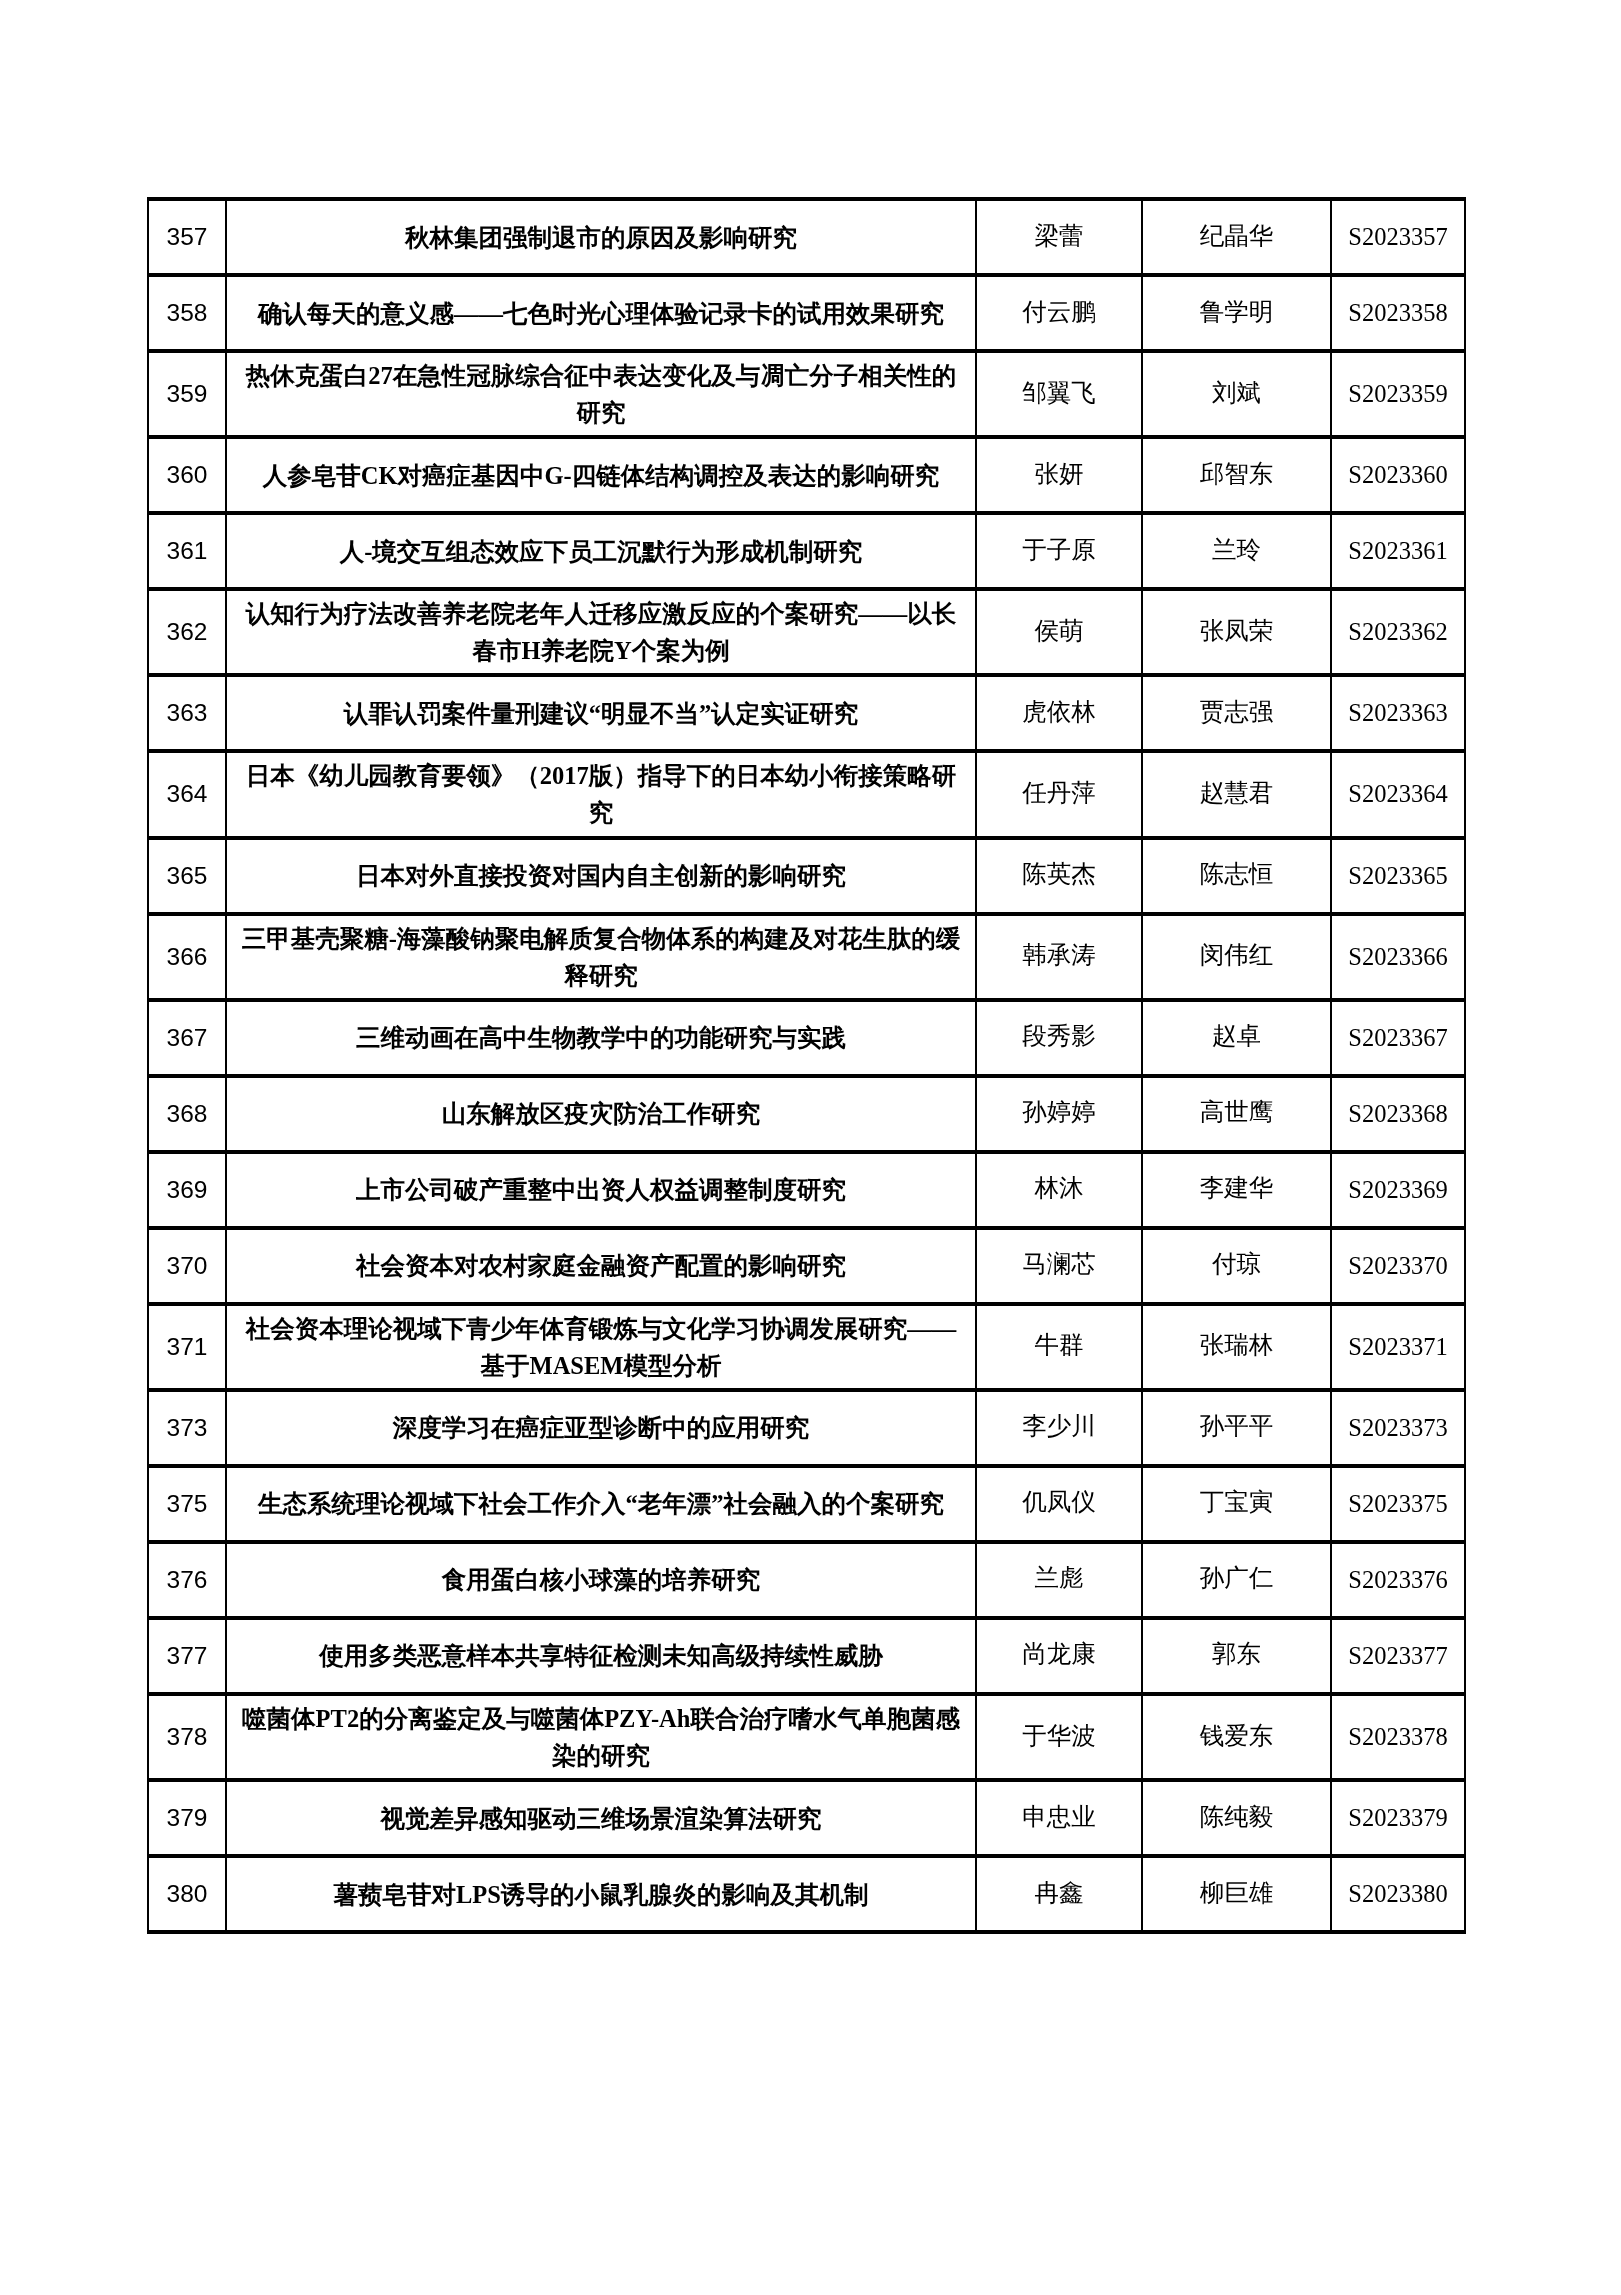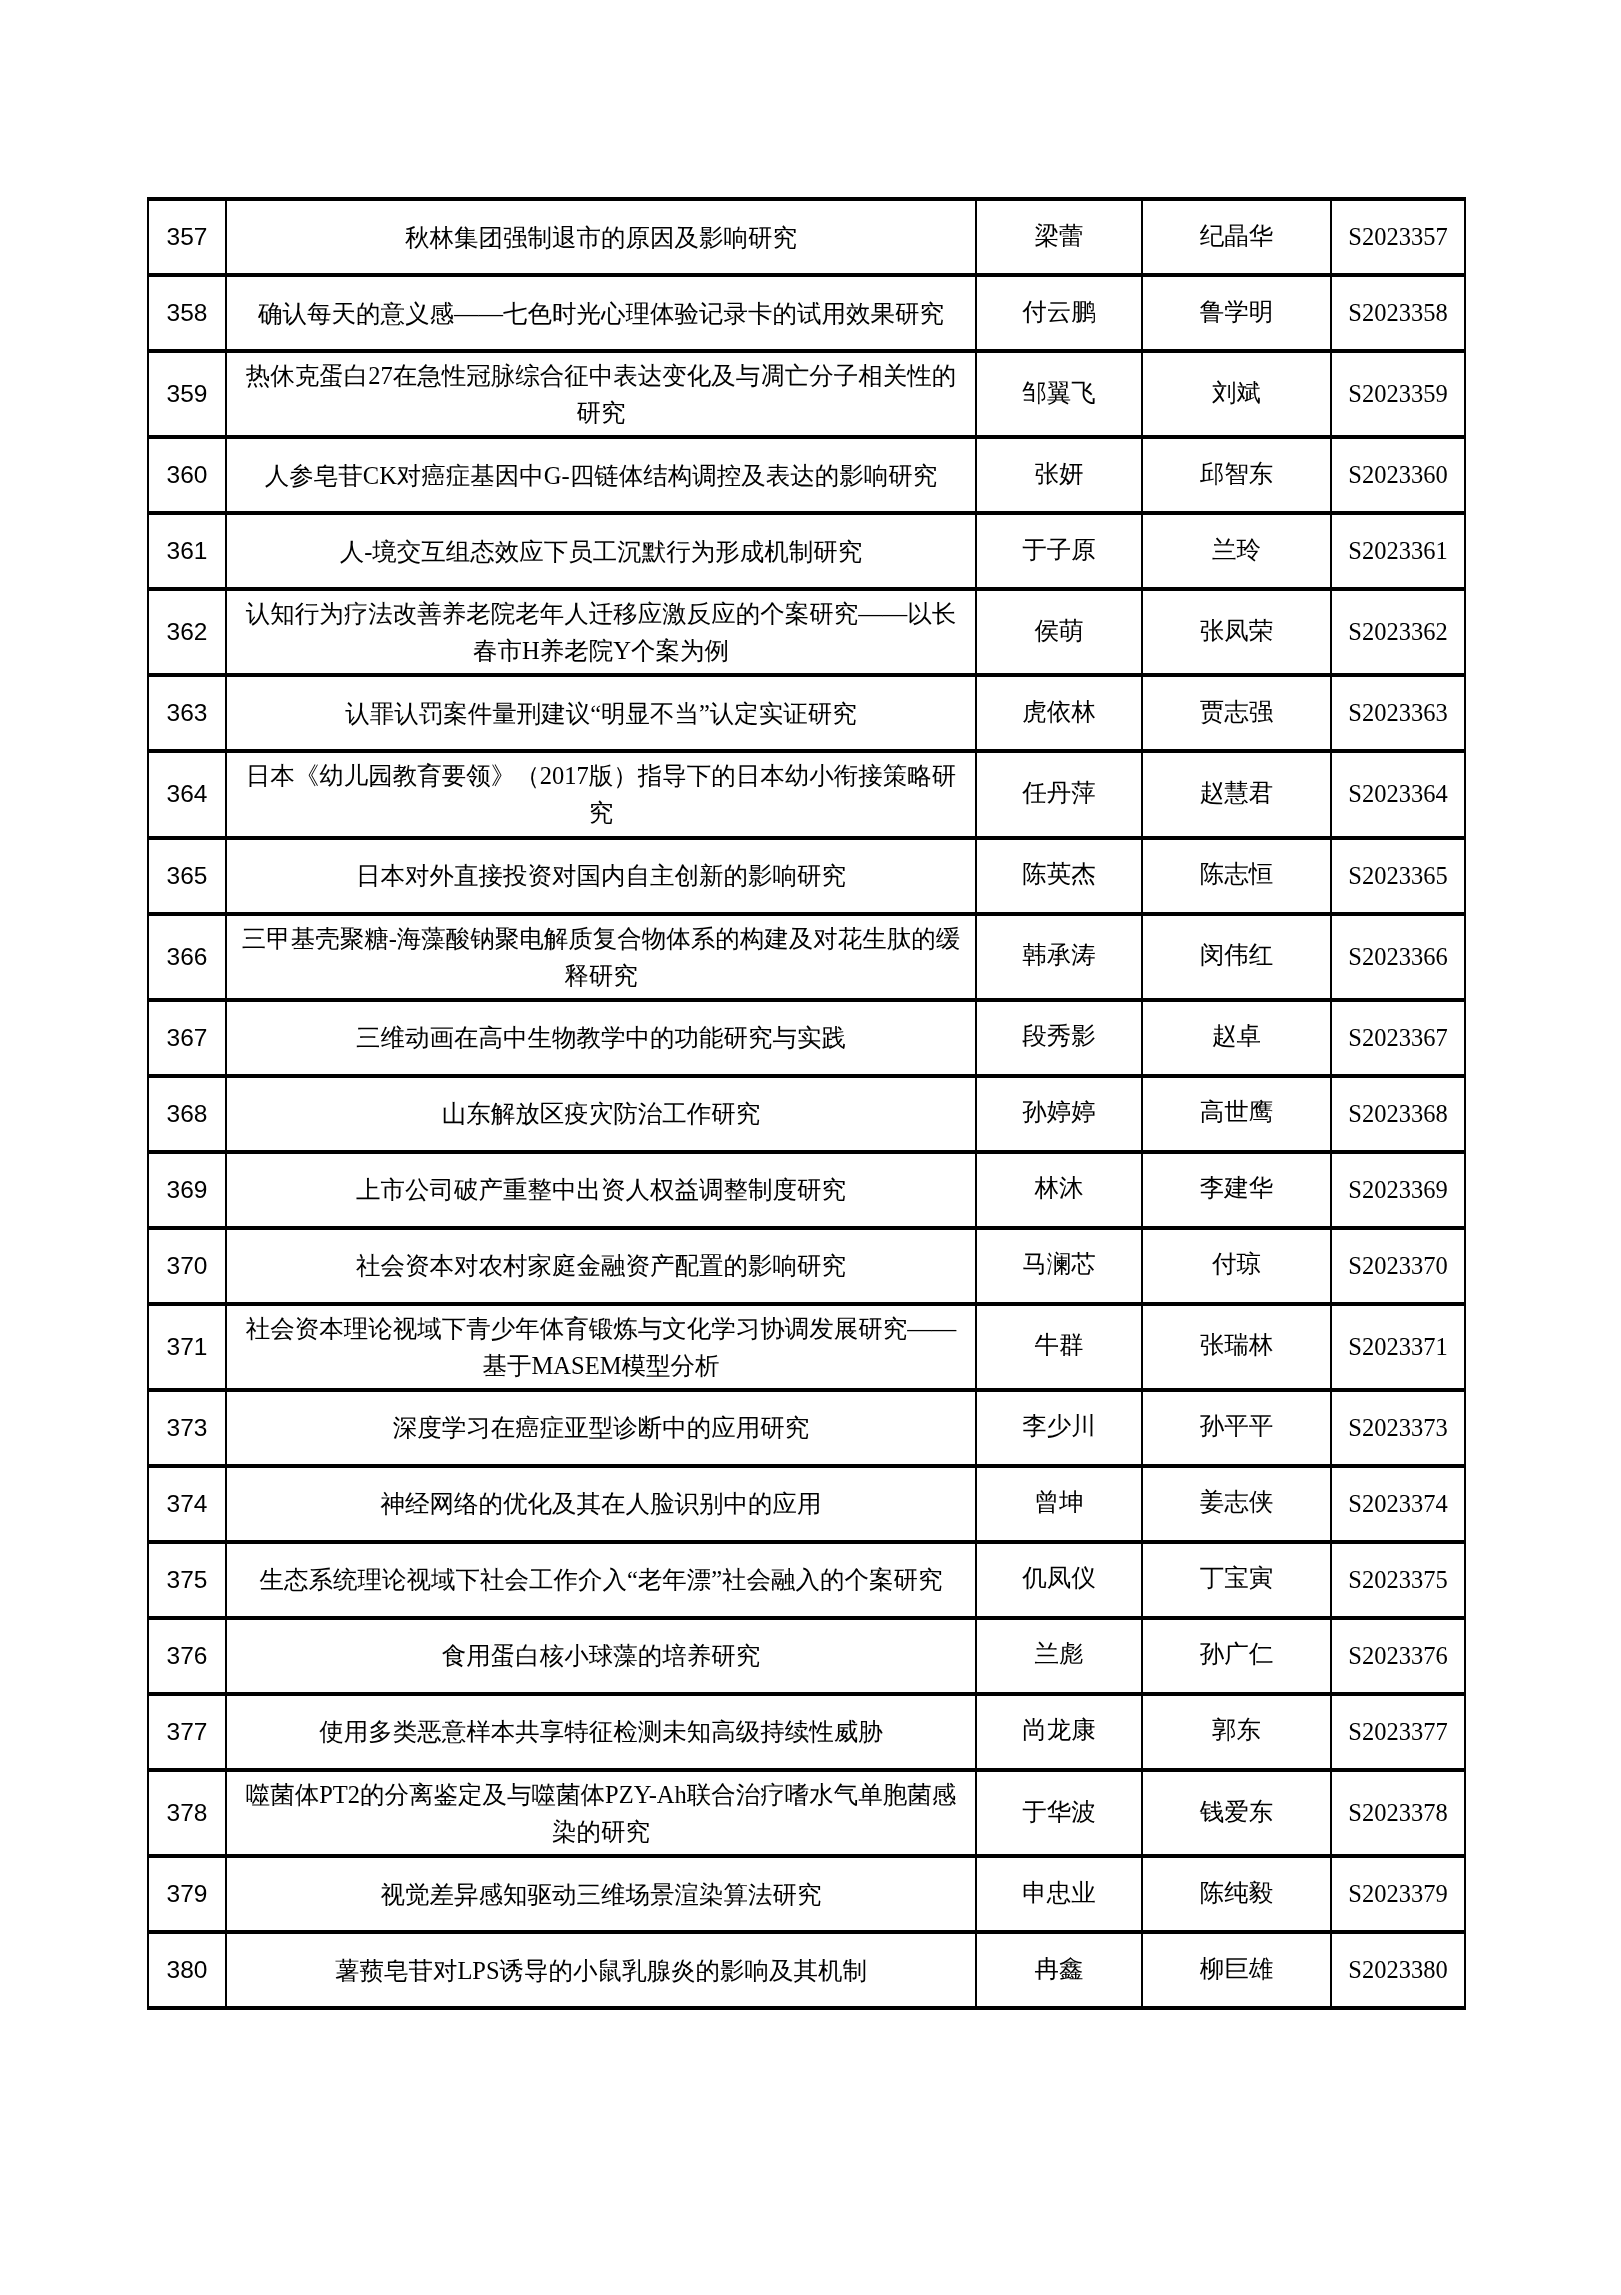--- a/index.html
+++ b/index.html
@@ -37,20 +37,21 @@
     overflow: hidden;
   }
   tr.record-row { height: 76px; padding-left: 44px; }
   td.c-no {
     font-family: "Liberation Sans", "DejaVu Sans", sans-serif;
     font-size: 29px;
   }
   td.c-title {
     padding: 5.5px 41px;
     line-height: 37px;
+    font-weight: bold;
   }
   td.c-author, td.c-sup {
     line-height: 31px;
     font-family: Liberation Mono, monospace;
   }
   td.c-id {
     font-size: 30px;
     white-space: nowrap;
     padding-left: 1.4px;
     padding-right: 1.4px;
@@ -195,27 +196,20 @@
 
 
   <tr class="record-row">
     <td class="c-no">373</td>
     <td class="c-title">深度学习在癌症亚型诊断中的应用研究</td>
     <td class="c-author">李少川</td>
     <td class="c-sup">孙平平</td>
     <td class="c-id">S2023373</td>
   </tr>
 
-  <tr class="record-row">
-    <td class="c-no">374</td>
-    <td class="c-title">神经网络的优化及其在人脸识别中的应用</td>
-    <td class="c-author">曾坤</td>
-    <td class="c-sup">姜志侠</td>
-    <td class="c-id">S2023374</td>
-  </tr>
 
   <tr class="record-row">
     <td class="c-no">375</td>
     <td class="c-title">生态系统理论视域下社会工作介入“老年漂”社会融入的个案研究</td>
     <td class="c-author">仉凤仪</td>
     <td class="c-sup">丁宝寅</td>
     <td class="c-id">S2023375</td>
   </tr>
 
   <tr class="record-row">

